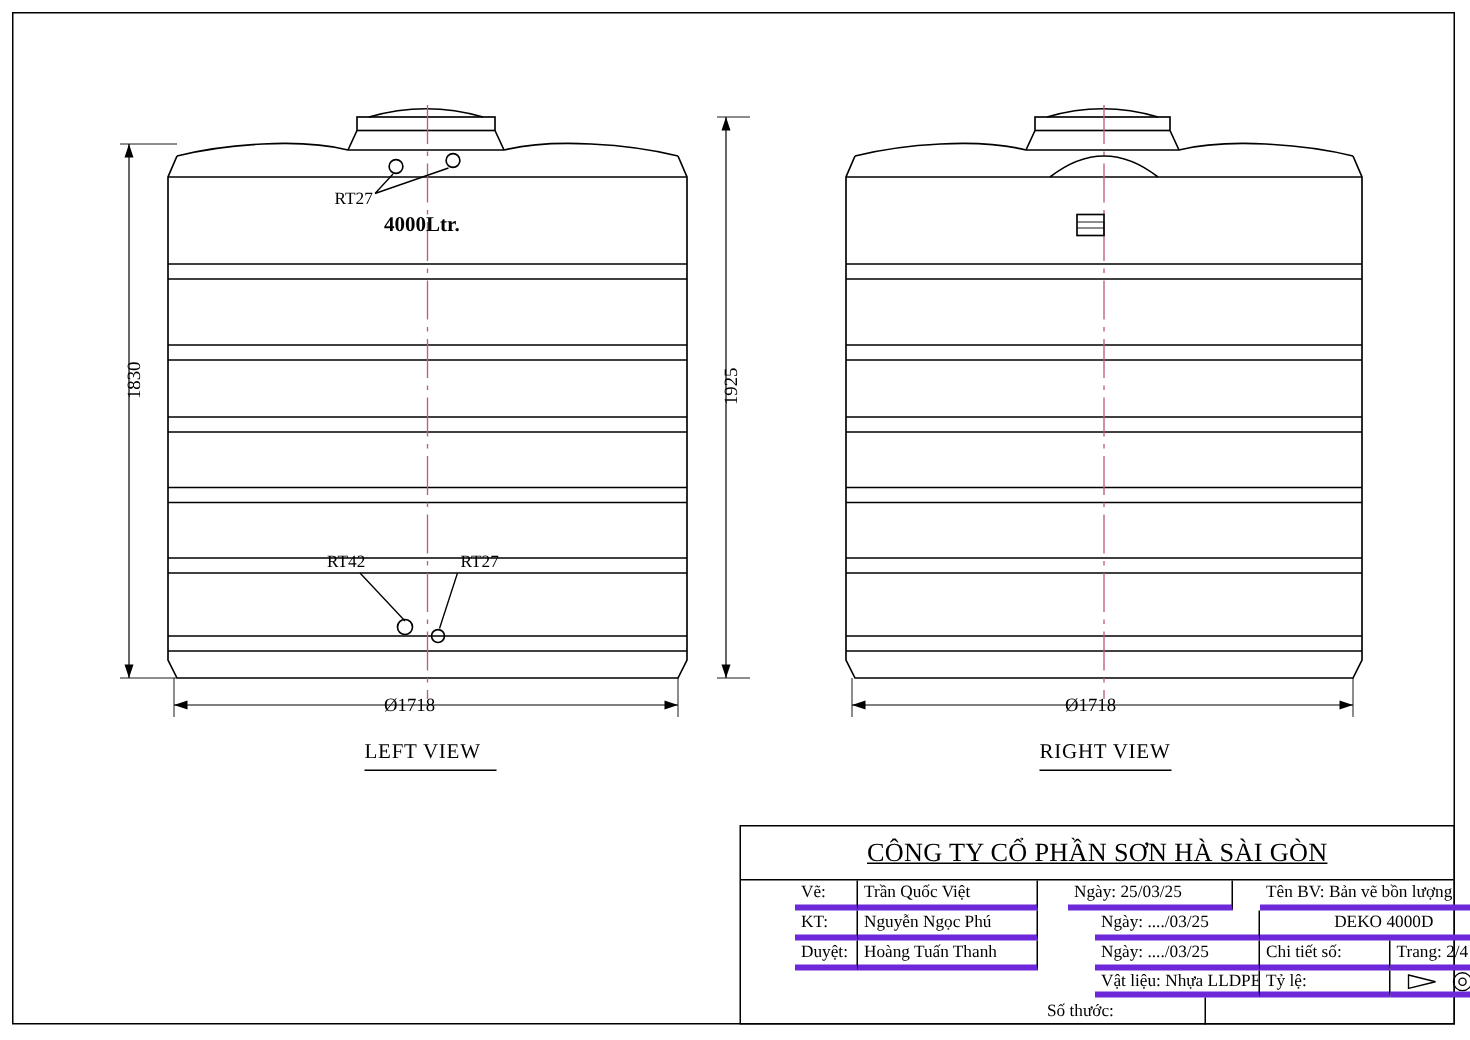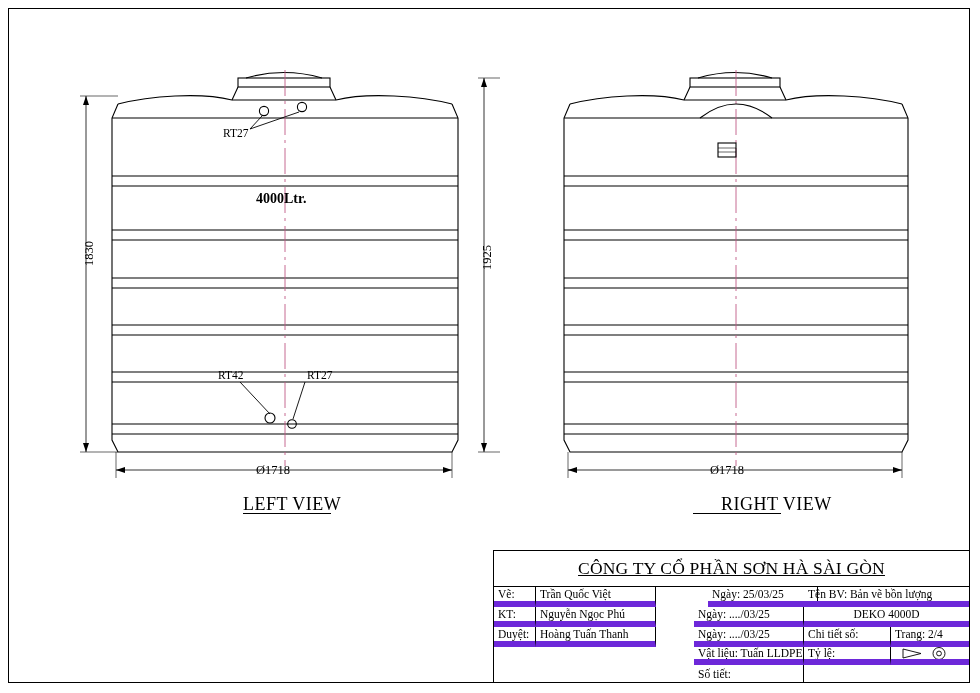--- a/index.html
+++ b/index.html
@@ -65,37 +65,36 @@
     position: absolute;
     box-sizing: border-box;
     font-size: 11.5px;
     padding: 0 4px;
     display: flex;
     align-items: center;
     overflow: hidden;
     white-space: nowrap;
   }
   .bd-r { border-right: 1px solid #000; }
-  .bd-b { border-bottom: 6px solid #6d28d9; }
+  .bd-b { border-bottom: 4px solid #6d28d9; margin-left: 36px; }
   .center { justify-content: center; }
   .view-label {
     position: absolute;
-    font-size: 18px;
+    font-size: 14px;
     letter-spacing: .5px;
   }
   .view-underline {
     position: absolute;
     height: 1px;
     background: #000;
   }
   .cap-bold {
     position: absolute;
     font-weight: bold;
     font-size: 14px;
-    margin-top: 48px;
   }
 </style>
 </head>
 <body>
 
 <div id="page">
   <div class="frame"></div>
 
   <svg class="svgwrap" width="980" height="693">
 
@@ -210,41 +209,41 @@
 
   <div class="cap-bold" style="left:256px; top:143px;">4000Ltr.</div>
 
   <div class="lbl" style="left:218px; top:369px; font-size:11.5px;">RT42</div>
 
   <div class="lbl" style="left:307px; top:369px; font-size:11.5px;">RT27</div>
 
   <div class="view-label" style="left:243px; top:494px;">LEFT  VIEW</div>
   <div class="view-underline" style="left:243px; top:513px; width:88px;"></div>
 
-  <div class="view-label" style="left:693px; top:494px;margin-left:28px;">RIGHT VIEW</div>
+  <div class="view-label" style="left:693px; top:494px;">RIGHT VIEW</div>
   <div class="view-underline" style="left:693px; top:513px; width:88px;"></div>
 
   <div class="tblock">
     <div class="tb-title">CÔNG TY CỔ PHẦN SƠN HÀ SÀI GÒN</div>
     <div class="tb-grid">
 
       <div class="tb-cell bd-r bd-b" style="left:0; top:0; width:42px; height:20px;">Vẽ:</div>
       <div class="tb-cell bd-r bd-b" style="left:0; top:20px; width:42px; height:20px;">KT:</div>
       <div class="tb-cell bd-r bd-b" style="left:0; top:40px; width:42px; height:20px;">Duyệt:</div>
 
       <div class="tb-cell bd-r bd-b" style="left:42px; top:0; width:120px; height:20px;">Trần Quốc Việt</div>
       <div class="tb-cell bd-r bd-b" style="left:42px; top:20px; width:120px; height:20px;">Nguyễn Ngọc Phú</div>
       <div class="tb-cell bd-r bd-b" style="left:42px; top:40px; width:120px; height:20px;">Hoàng Tuấn Thanh</div>
 
 
-      <div class="tb-cell bd-r bd-b" style="left:214px; top:0; width:110px; height:20px;text-align:right;">Ngày: 25/03/25</div>
+      <div class="tb-cell bd-r bd-b" style="left:182px; top:0; width:110px; height:20px;text-align:right;">Ngày: 25/03/25</div>
       <div class="tb-cell bd-r bd-b" style="left:200px; top:20px; width:110px; height:20px;">Ngày: ..../03/25</div>
       <div class="tb-cell bd-r bd-b" style="left:200px; top:40px; width:110px; height:20px;">Ngày: ..../03/25</div>
-      <div class="tb-cell bd-r bd-b" style="left:200px; top:60px; width:110px; height:18px;">Vật liệu: Tuấn LLDPE</div>
-      <div class="tb-cell bd-r" style="left:200px; top:78px; width:110px; height:18px;">Số tiết:</div>
+      <div class="tb-cell bd-r bd-b" style="left:200px; top:60px; width:110px; height:18px;">Vật liệu: Nhựa LLDPE</div>
+      <div class="tb-cell bd-r" style="left:200px; top:78px; width:110px; height:18px;">Số thước:</div>
 
       <div class="tb-cell bd-b" style="left:310px; top:0; width:165px; height:20px;">Tên BV: Bản vẽ bồn lượng</div>
       <div class="tb-cell bd-b center" style="left:310px; top:20px; width:165px; height:20px;">DEKO 4000D</div>
       <div class="tb-cell bd-r bd-b" style="left:310px; top:40px; width:87px; height:20px;">Chi tiết số:</div>
       <div class="tb-cell bd-b" style="left:397px; top:40px; width:78px; height:20px;">Trang: 2/4</div>
       <div class="tb-cell bd-r bd-b" style="left:310px; top:60px; width:87px; height:18px;">Tỷ lệ:</div>
 
       <div class="tb-cell bd-b center" style="left:397px; top:60px; width:78px; height:18px;">
         <svg width="62" height="15" viewBox="0 0 62 15">
           <path d="M4 3 L22 7.5 L4 12 Z" fill="none" stroke="#000" stroke-width="0.9"></path>

